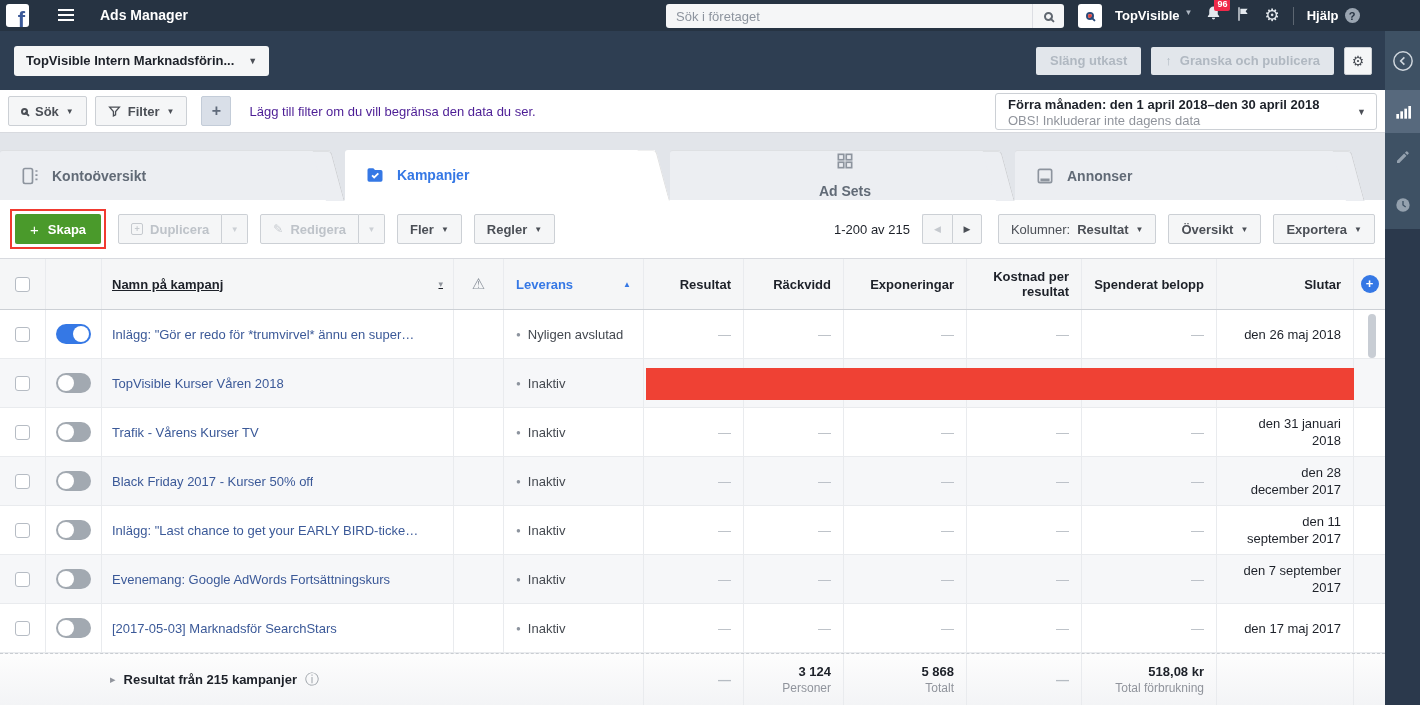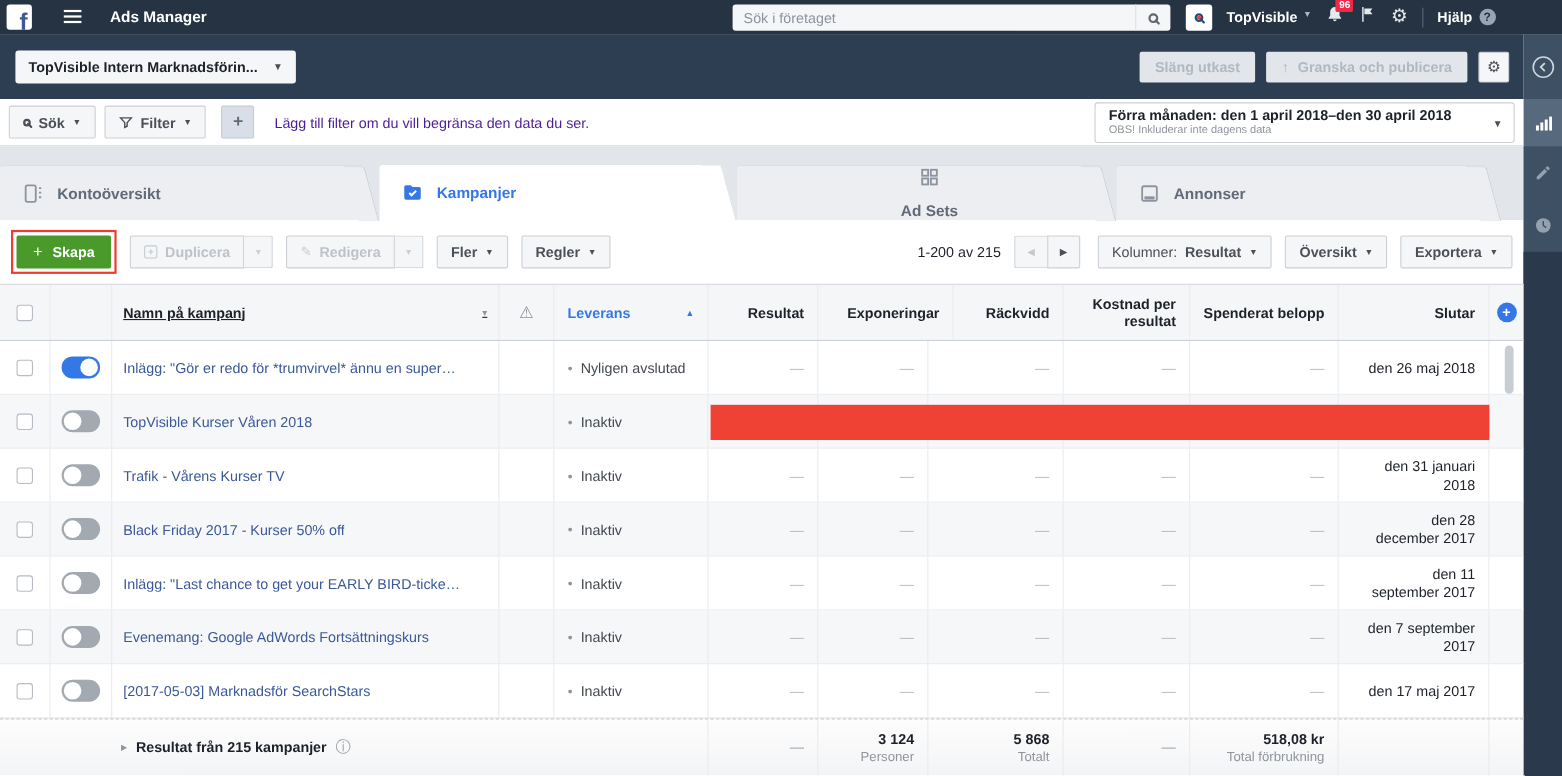--- a/index.html
+++ b/index.html
@@ -55,21 +55,21 @@
   
   .filterbar { height:43px; background:#fff; border-bottom:1px solid #d8dadf; display:flex; align-items:center; position:relative; }
   .btn { height:30px; background:#f5f6f7; border:1px solid #ccd0d5; border-radius:2px; display:inline-flex; align-items:center; gap:7px; padding:0 12px; font-size:13px; font-weight:bold; color:#4b4f56; cursor:pointer; white-space:nowrap; }
   .btn .caret { font-size:8px; }
   .filterbar .btn { margin-left:8px; }
   .plus-filter { width:30px; height:30px; margin-left:14px; background:#d9dfe8; border:1px solid #c3ccd8; border-radius:2px; color:#5f6a7a; font-size:16px; font-weight:bold; display:flex; align-items:center; justify-content:center; cursor:pointer; }
   .filter-hint { margin-left:18px; font-size:13px; color:#4c1d95; }
   .date-box { position:absolute; right:8px; top:3px; width:382px; height:37px; border:1px solid #ccd0d5; border-radius:3px; background:#fff; padding:3px 28px 0 12px; cursor:pointer; }
   .date-box .caret { position:absolute; right:10px; top:13px; font-size:9px; color:#4b4f56; }
   .date-main { font-size:13px; font-weight:bold; white-space:nowrap; }
-  .date-note { font-size:10px; color:#90949c; margin-top:1px; }
+  .date-note { font-size:13px; color:#90949c; margin-top:1px; }
 
   
   .tabstrip { height:67px; background:#e2e5ea; display:flex; align-items:flex-end; padding-top:17px; }
   .tab { position:relative; height:50px; display:flex; align-items:center; gap:12px; padding-left:20px; font-size:14px; font-weight:bold; cursor:pointer; border-radius:3px 0 0 0; }
   .tab::after { content:""; position:absolute; top:0; right:-8px; width:18px; height:100%; background:inherit; transform:skewX(15deg); border-right:1px solid rgba(0,0,0,.12); border-top:1px solid rgba(0,0,0,.06); border-radius:0 4px 0 0; }
   .tab-inactive { background:#eceef2; color:#616a76; border-top:1px solid rgba(0,0,0,.06); }
   .tab-active { background:#fff; color:#3578e5; z-index:2; }
   .tab-1 { width:330px;text-align:right; } .tab-2 { width:310px; margin-left:15px; } .tab-3 { width:330px; margin-left:15px;flex-direction:column; } .tab-4 { width:335px; margin-left:15px; }
   .tab-icon { display:flex; }
 
@@ -348,25 +348,25 @@
           <div class="cell cw-warn">
               <span class="warn-glyph">⚠</span>
             </div>
           <div class="cell cw-del th-del">
             <span>Leverans</span>
             <span class="sort-asc">▲</span>
           </div>
           <div class="cell cw-res num">
               <span>Resultat</span>
             </div>
+          <div class="cell cw-reach num">
+              <span>Räckvidd</span>
+            </div>
           <div class="cell cw-exp num">
               <span>Exponeringar</span>
-            </div>
-          <div class="cell cw-reach num">
-              <span>Räckvidd</span>
             </div>
           <div class="cell cw-cost num num-head">
               <span>Kostnad per resultat</span>
             </div>
           <div class="cell cw-spent num num-head">
               <span>Spenderat belopp</span>
             </div>
           <div class="cell cw-ends num">
               <span>Slutar</span>
             </div>

